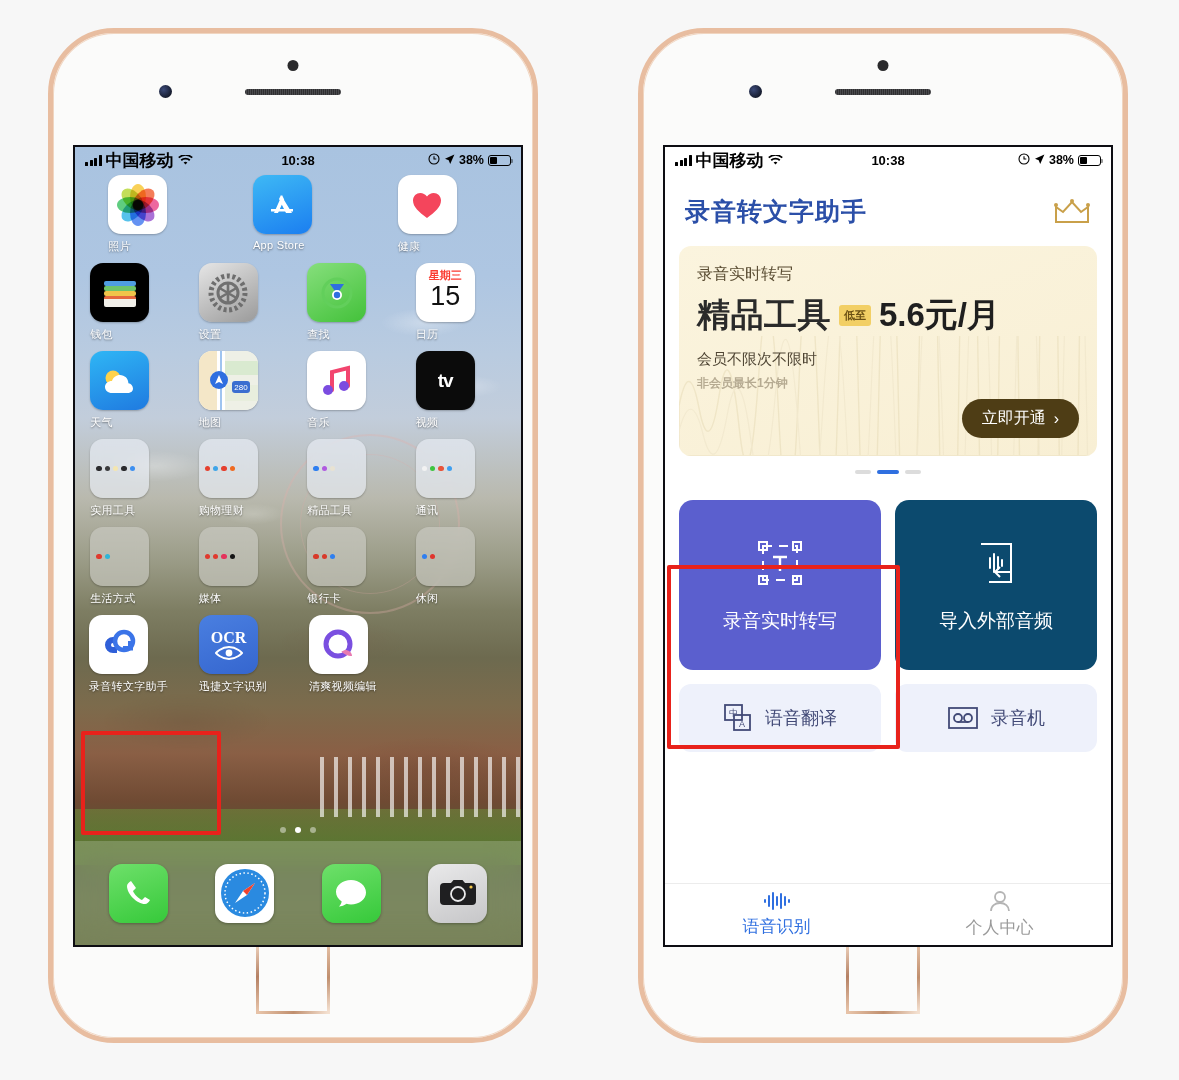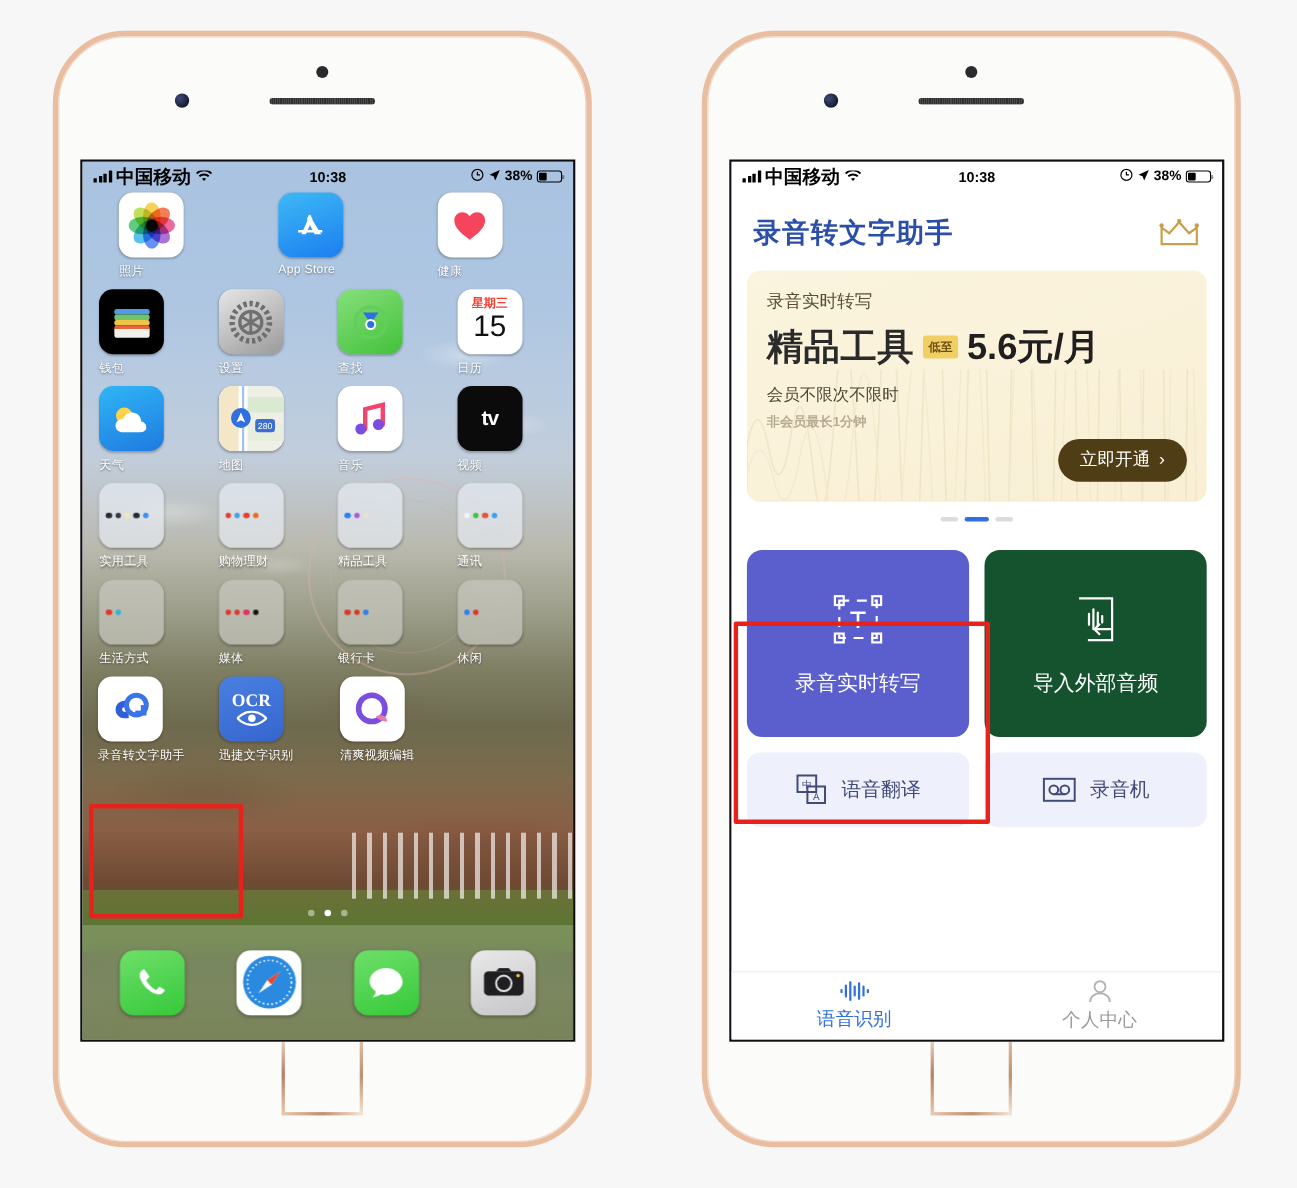--- a/index.html
+++ b/index.html
@@ -236,21 +236,21 @@
   .pager b { width:16px;height:4px;border-radius:2px;background:#dcdcdc; }
   .pager b.on { width:22px; background:#2f6fe0; }
 
   .main-tiles { display:flex; gap:14px; padding: 26px 14px 0; }
   .mt {
     flex:1; height:170px; border-radius:14px;
     display:flex; flex-direction:column; align-items:center; justify-content:center; gap:18px;
     color:#fff; font-size:19px;
   }
   .mt.primary { background:#5b5fce; }
-  .mt.secondary { background:#14532d; }
+  .mt.secondary { background:#0c4a6e; }
 
   .sub-tiles { display:flex; gap:14px; padding: 14px; }
   .st {
     flex:1; height:68px; border-radius:12px; background:#eef1fb;
     display:flex; align-items:center; justify-content:center; gap:12px;
     color:#424a77; font-size:18px;
   }
 
   .tabbar {
     margin-top:auto; height:62px; border-top:1px solid #ececec;

